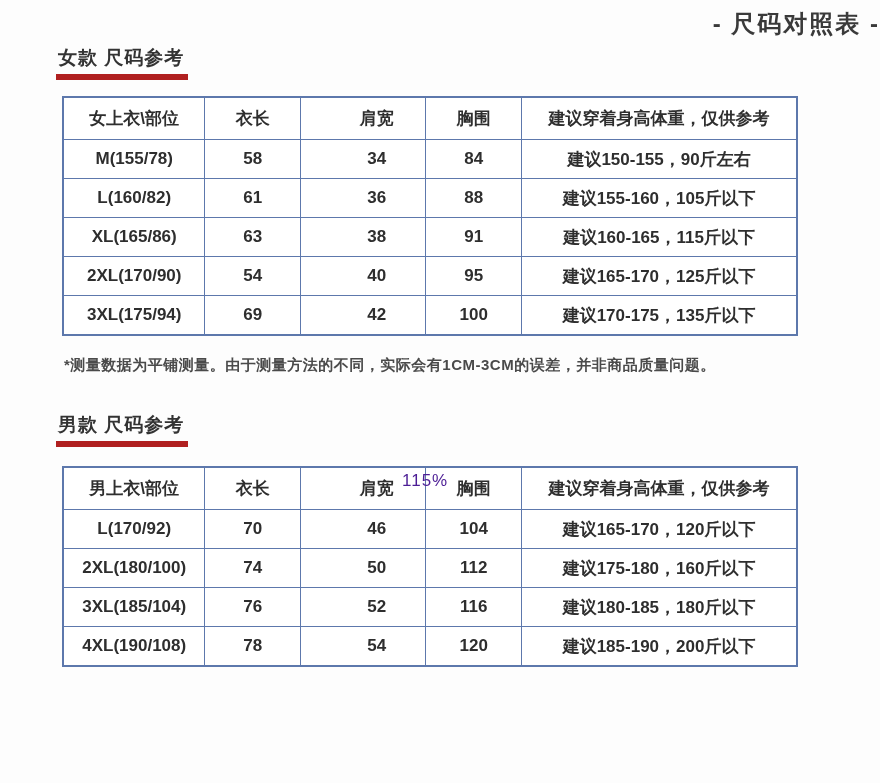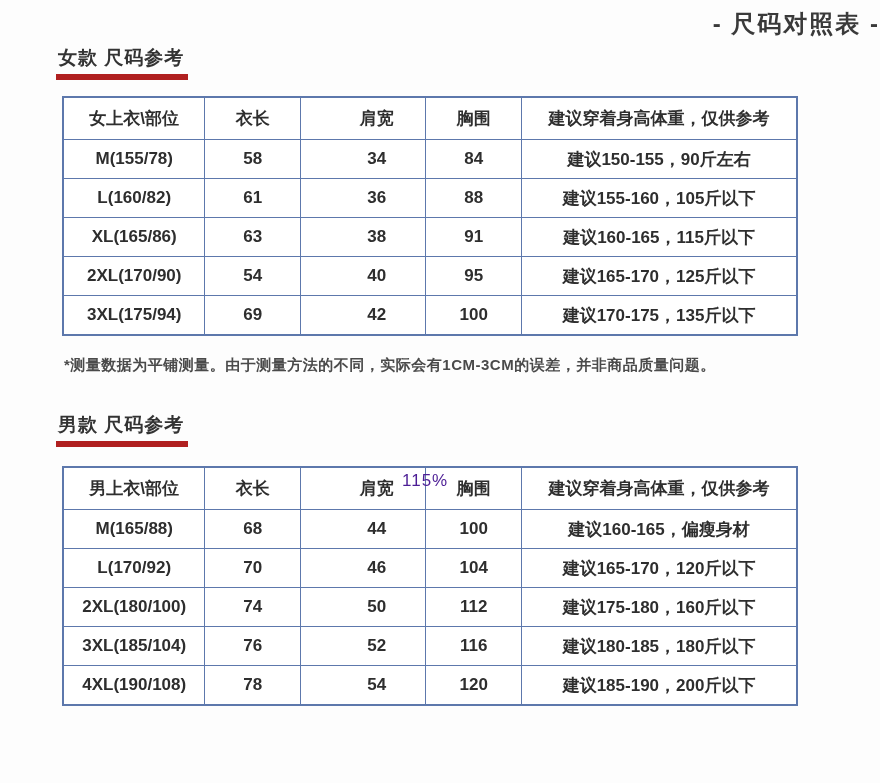--- a/index.html
+++ b/index.html
@@ -154,27 +154,20 @@
           <tr>
             <th>男上衣\部位</th>
             <th>衣长</th>
             <th>肩宽</th>
             <th>胸围</th>
             <th>建议穿着身高体重，仅供参考</th>
           </tr>
         </thead>
         <tbody>
           <tr>
-            <td>M(165/88)</td>
-            <td>68</td>
-            <td>44</td>
-            <td>100</td>
-            <td>建议160-165，偏瘦身材</td>
-          </tr>
-          <tr>
             <td>L(170/92)</td>
             <td>70</td>
             <td>46</td>
             <td>104</td>
             <td>建议165-170，120斤以下</td>
           </tr>
           <tr>
             <td>2XL(180/100)</td>
             <td>74</td>
             <td>50</td>

